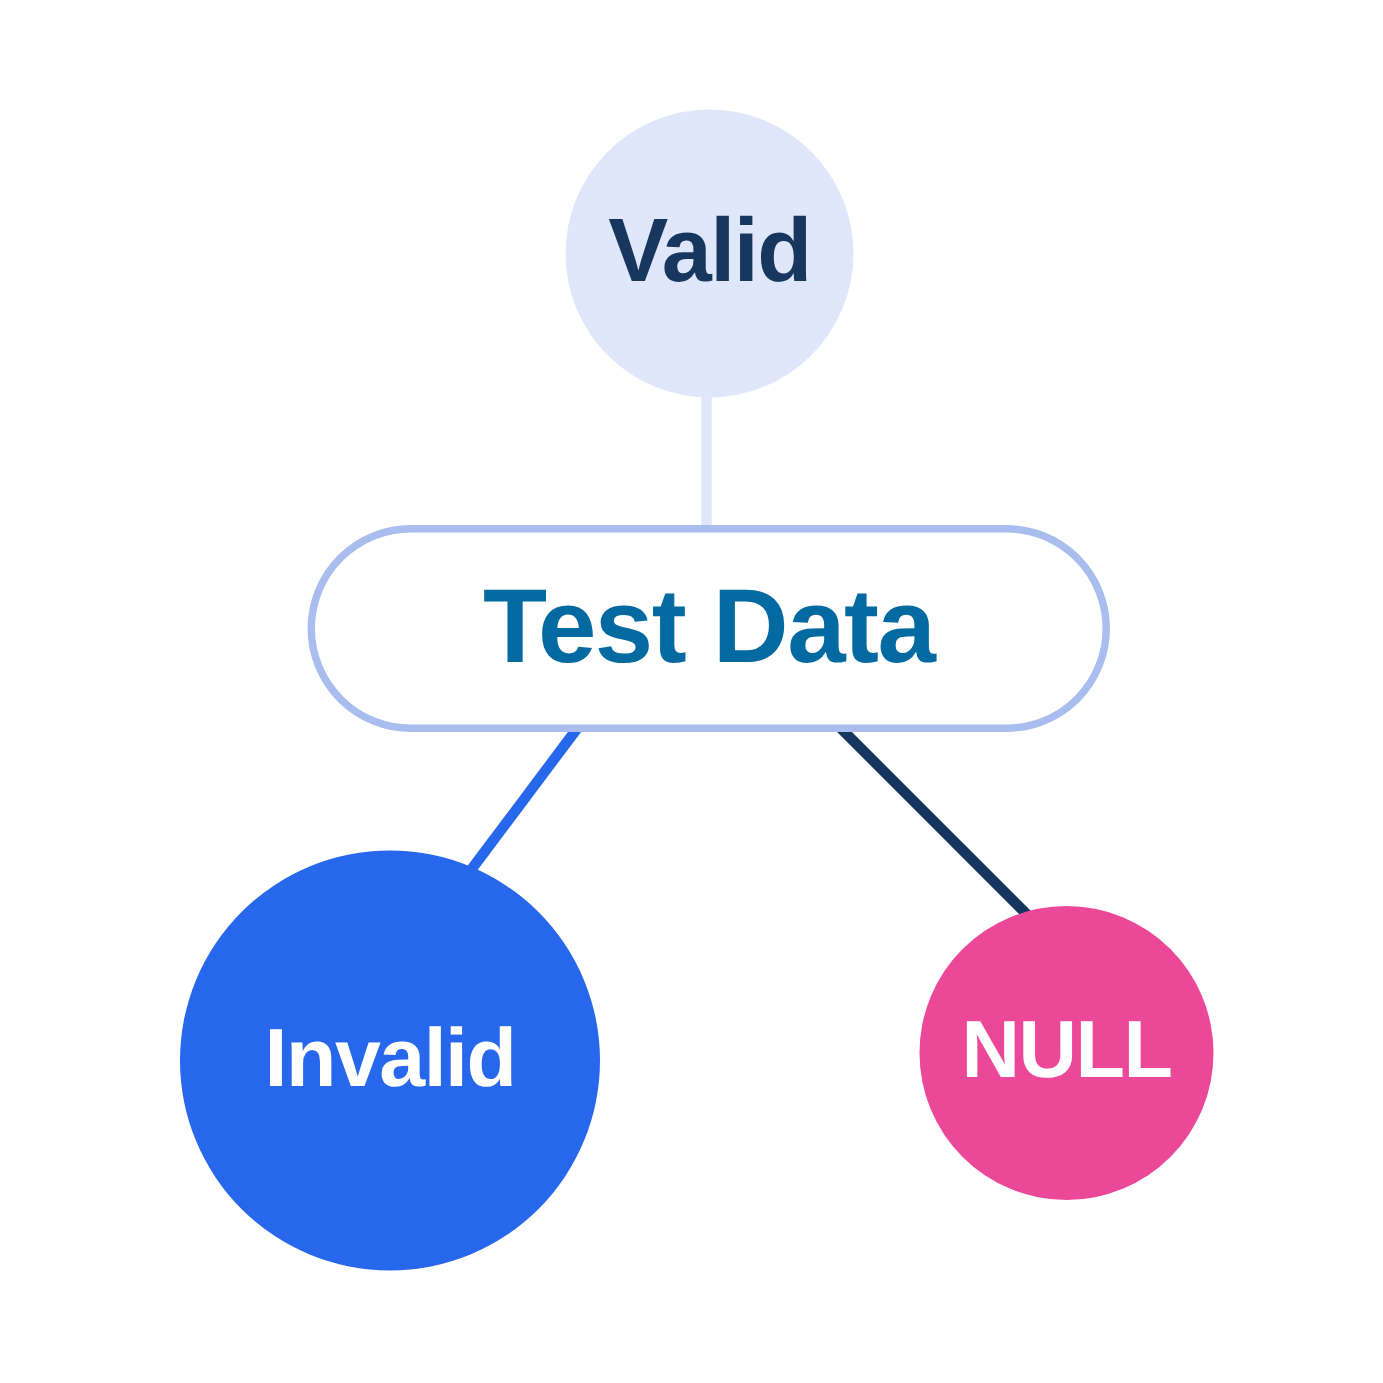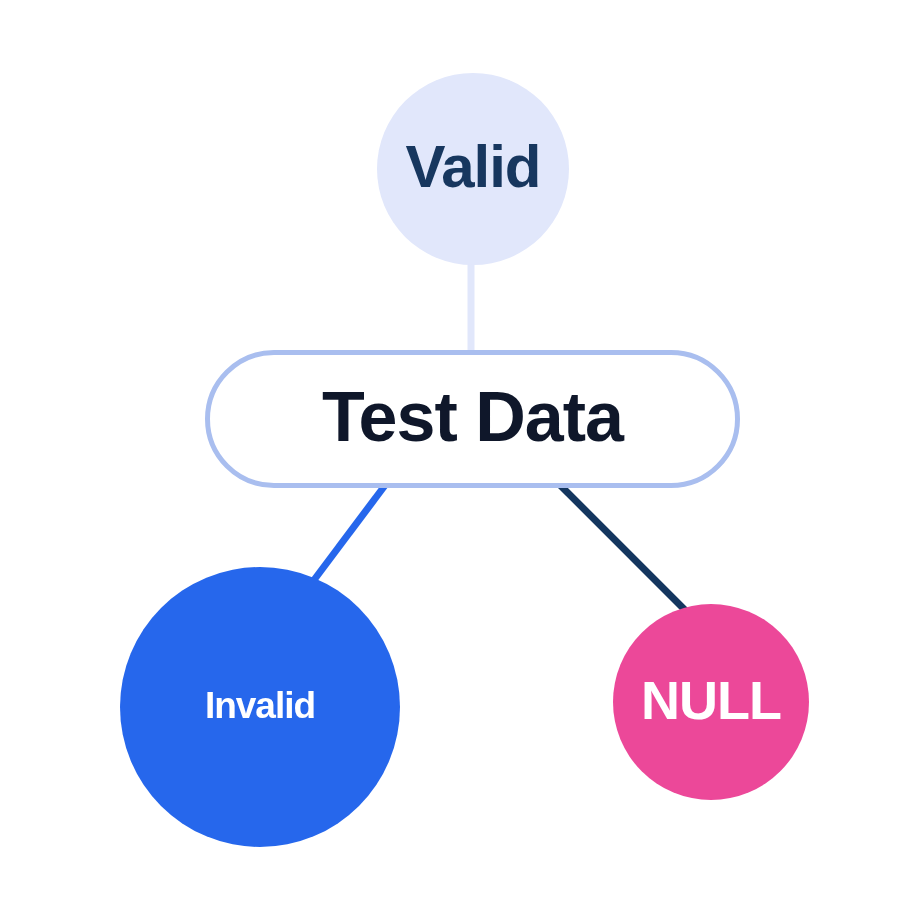--- a/index.html
+++ b/index.html
@@ -38,21 +38,21 @@
   .node-root {
     left: 205px; top: 350px;
     width: 535px; height: 138px;
     border-radius: 69px;
     border: 5px solid;
     font-size: 70px;
   }
   .node-invalid {
     left: 120px; top: 567px;
     width: 280px; height: 280px;
-    font-size: 37px;
+    font-size: 55px;
   }
   .node-null {
     left: 613px; top: 604px;
     width: 196px; height: 196px;
     font-size: 54px;
   }
   .node-label { line-height: 1; padding-bottom: 4px; }
 </style>
 </head>
 <body>
@@ -62,21 +62,21 @@
   <svg class="edges-layer" width="922" height="922" viewBox="0 0 922 922">
     <line x1="471" y1="258" x2="471" y2="358" stroke-width="7" stroke="#E1E7FB"></line>
     <line x1="389" y1="480" x2="311" y2="584" stroke-width="7" stroke="#2667EC"></line>
     <line x1="553" y1="478" x2="687" y2="612" stroke-width="7" stroke="#14365F"></line>
   </svg>
 
   <div class="node circle node-valid" style="background-color: rgb(225, 231, 251); color: rgb(23, 55, 95);">
     <span class="node-label">Valid</span>
   </div>
 
-  <div class="node node-root" style="background-color: rgb(255, 255, 255); border-color: rgb(169, 190, 239); color: #0f172a;">
+  <div class="node node-root" style="background-color: rgb(255, 255, 255); border-color: rgb(169, 190, 239); color: #0369a1;">
     <span class="node-label">Test Data</span>
   </div>
 
   <div class="node circle node-invalid" style="background-color: rgb(38, 103, 236); color: rgb(255, 255, 255);">
     <span class="node-label">Invalid</span>
   </div>
 
   <div class="node circle node-null" style="background-color: #ec4899; color: rgb(255, 255, 255);">
     <span class="node-label">NULL</span>
   </div>

